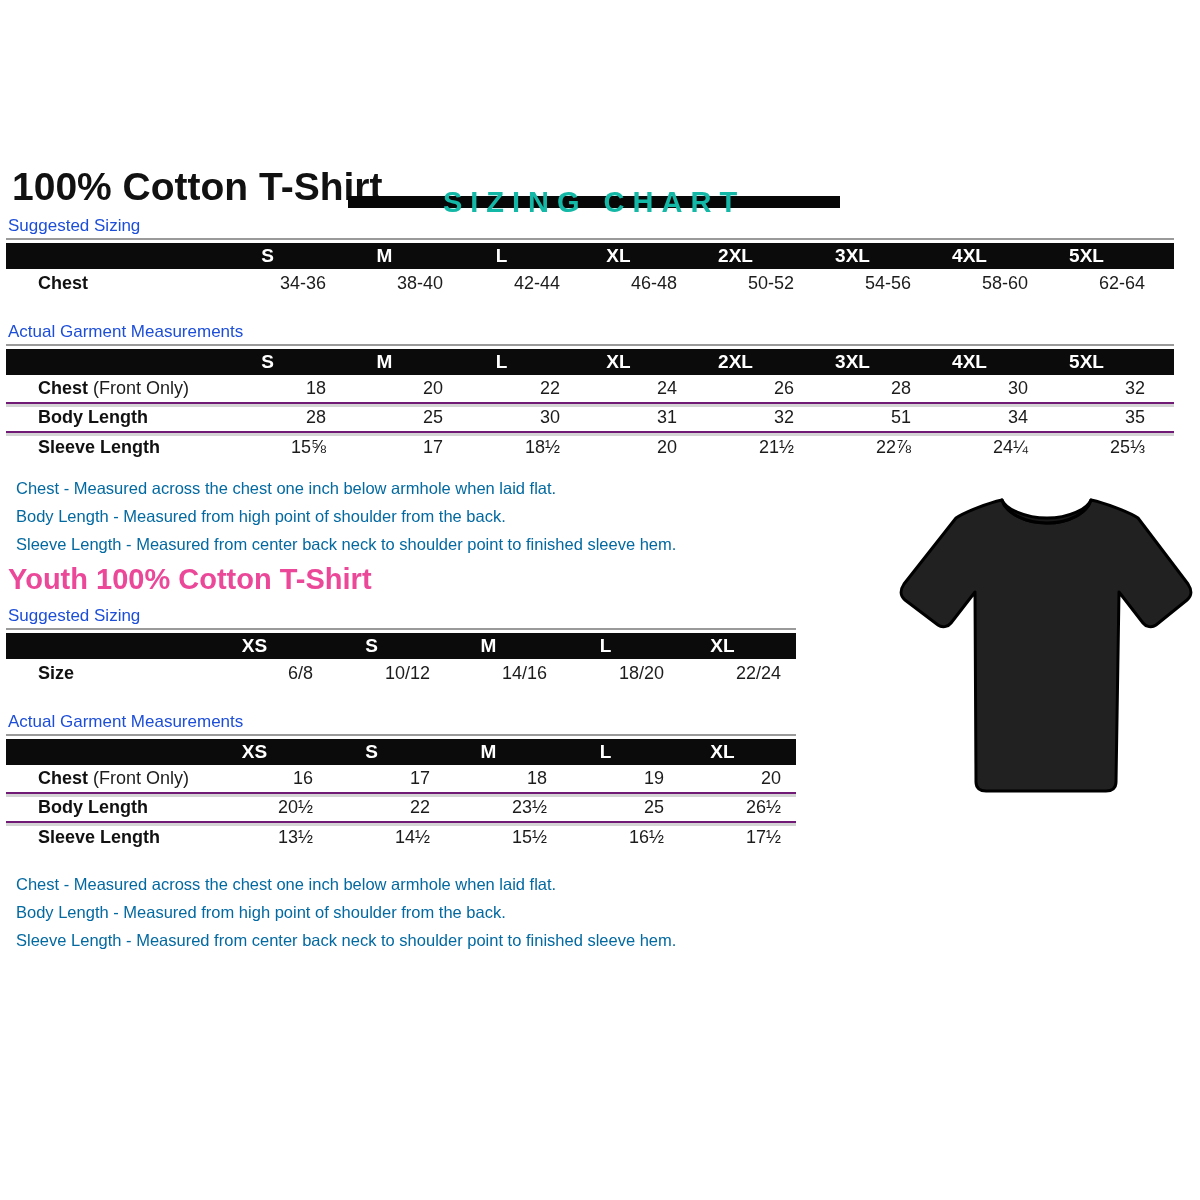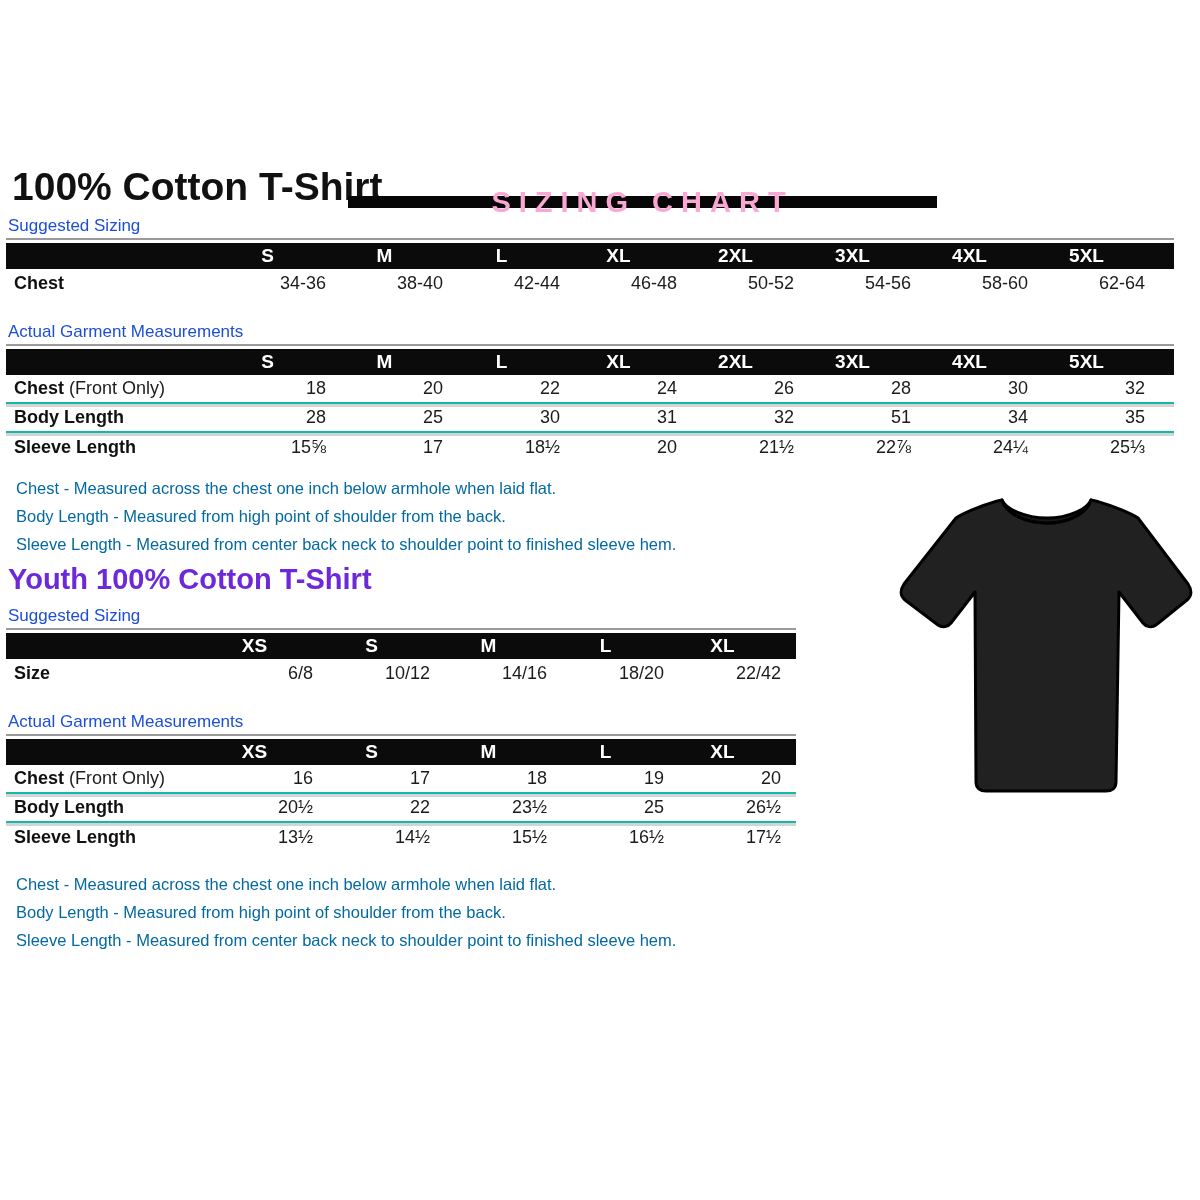--- a/index.html
+++ b/index.html
@@ -4,47 +4,47 @@
 <style>
   html,body{margin:0;padding:0;background:#fff;}
   .page{position:relative;width:1200px;height:1200px;background:#ffffff;overflow:hidden;
         font-family:"Liberation Sans","DejaVu Sans",sans-serif;color:#1a1a1a;}
   .content{position:absolute;left:6px;top:166px;width:1168px;}
 
   
   .header-row{display:flex;align-items:stretch;height:42px;margin-bottom:8px;}
   .page-title{width:336px;font-size:39px;font-weight:bold;color:#111;padding-left:6px;
               display:flex;align-items:center;white-space:nowrap;}
-  .banner{width:589px;background:#070707;color:#f9a8d4;display:flex;align-items:center;justify-content:center;
+  .banner{width:492px;background:#070707;color:#14b8a6;display:flex;align-items:center;justify-content:center;
           font-size:29px;font-weight:bold;letter-spacing:8px;margin-top:30px;}
 
   .section-label{font-size:17px;color:#1d4ed8;height:20px;line-height:20px;padding-left:2px;}
   .rule{height:2px;background:#9a9a9a;margin:2px 0 3px 0;}
 
   
   .t-adult{width:1168px;}
   .t-youth{width:790px;}
   .thead,.trow{display:grid;box-sizing:border-box;align-items:center;}
   .t-adult .thead,.t-adult .trow{grid-template-columns:203px repeat(8,117px);padding-right:29px;}
   .t-youth .thead,.t-youth .trow{grid-template-columns:190px repeat(5,117px);padding-right:15px;}
   .thead{background:#0b0b0b;height:26px;}
   .hcell{color:#ffffff;font-weight:bold;font-size:19px;text-align:center;}
   .trow{height:29px;font-size:18px;color:#1c1c1c;}
-  .trow.sep{border-bottom:2px solid #14b8a6;box-shadow:0 3px 0 rgba(160,160,160,.45);}
+  .trow.sep{border-bottom:2px solid #701a75;box-shadow:0 3px 0 rgba(160,160,160,.45);}
   .rlabel{padding-left:8px;white-space:nowrap;}
-  .rlabel b{font-weight:bold;color:#111;}
+  .rlabel b{font-weight:bold;color:#111;margin-left:24px;}
   .cell{text-align:right;}
 
   .gap24{height:24px;} .gap12{height:12px;} .gap10{height:10px;}
   .gap4{height:4px;} .gap18{height:18px;}
 
   .notes{padding-left:10px;}
   .note-line{font-size:16.5px;line-height:28px;color:#0369a1;}
 
-  .youth-title{font-size:29px;font-weight:bold;color:#6d28d9;height:34px;line-height:34px;padding-left:2px;}
+  .youth-title{font-size:29px;font-weight:bold;color:#ec4899;height:34px;line-height:34px;padding-left:2px;}
 
   .tshirt{position:absolute;left:893px;top:486px;width:304px;height:322px;}
 </style>
 </head>
 <body>
 
 <div class="page">
   <div class="content">
 
     <div class="header-row">
@@ -154,21 +154,21 @@
           <span class="hcell">M</span>
           <span class="hcell">L</span>
           <span class="hcell">XL</span>
         </div>
       <div class="trow">
         <span class="rlabel"><b>Size</b><span></span></span>
       <span class="cell">6/8</span>
           <span class="cell">10/12</span>
           <span class="cell">14/16</span>
           <span class="cell">18/20</span>
-          <span class="cell">22/42</span>
+          <span class="cell">22/24</span>
         </div>
     </div>
 
     <div class="gap24"></div>
 
     <div class="section-label">Actual Garment Measurements</div>
     <div class="t-youth">
       <div class="rule"></div>
       <div class="thead">
         <span class="hcell"></span>

